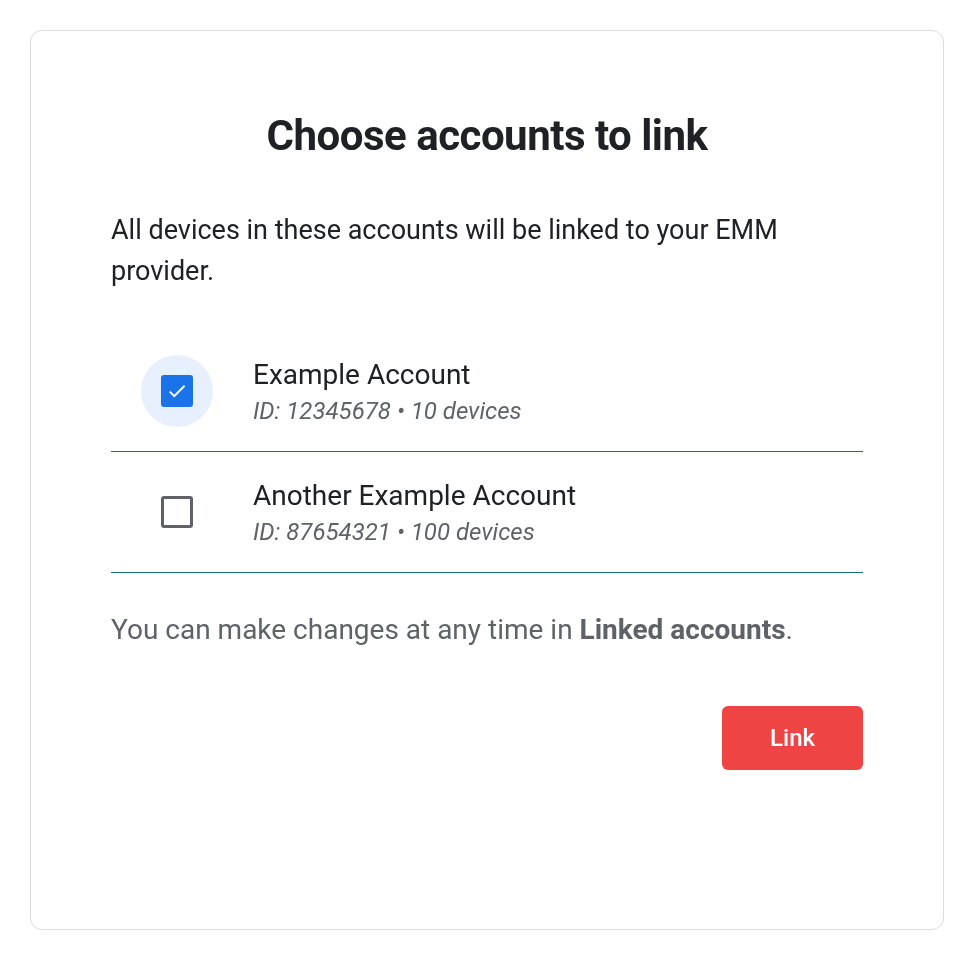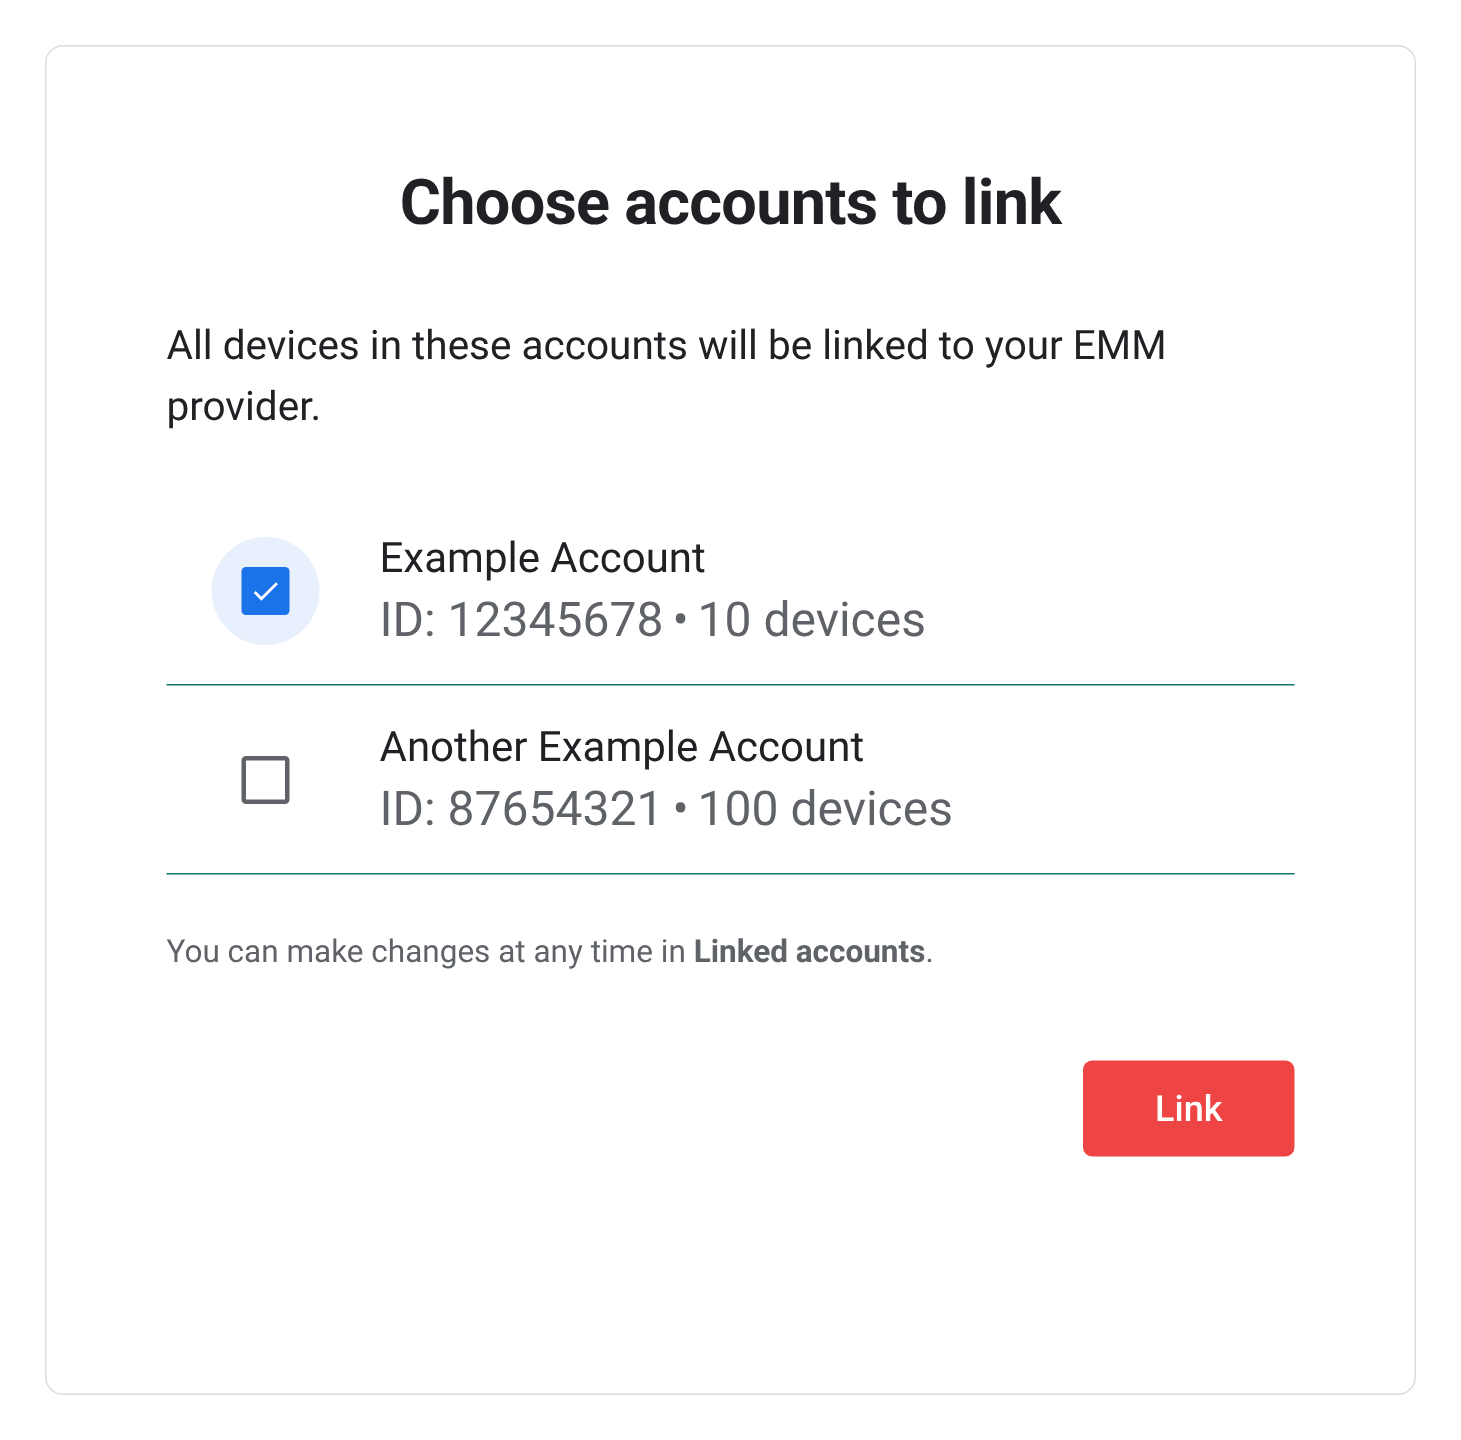--- a/index.html
+++ b/index.html
@@ -82,28 +82,29 @@
     .account-info {
       flex: 1;
     }
     .account-name {
       font-size: 28px;
       color: #202124;
       margin-bottom: 6px;
       font-weight: 400;
     }
     .account-meta {
-      font-size: 32px;
+      font-size: 24px;
       color: #5f6368;
+      font-style: italic;
     }
     .account-meta .sep {
       margin: 0 6px;
     }
     .footer-note {
-      font-size: 21px;
+      font-size: 28px;
       color: #5f6368;
       margin-top: 40px;
     }
     .footer-note strong {
       font-weight: 700;
       color: #5f6368;
     }
     .actions {
       display: flex;
       justify-content: flex-end;

